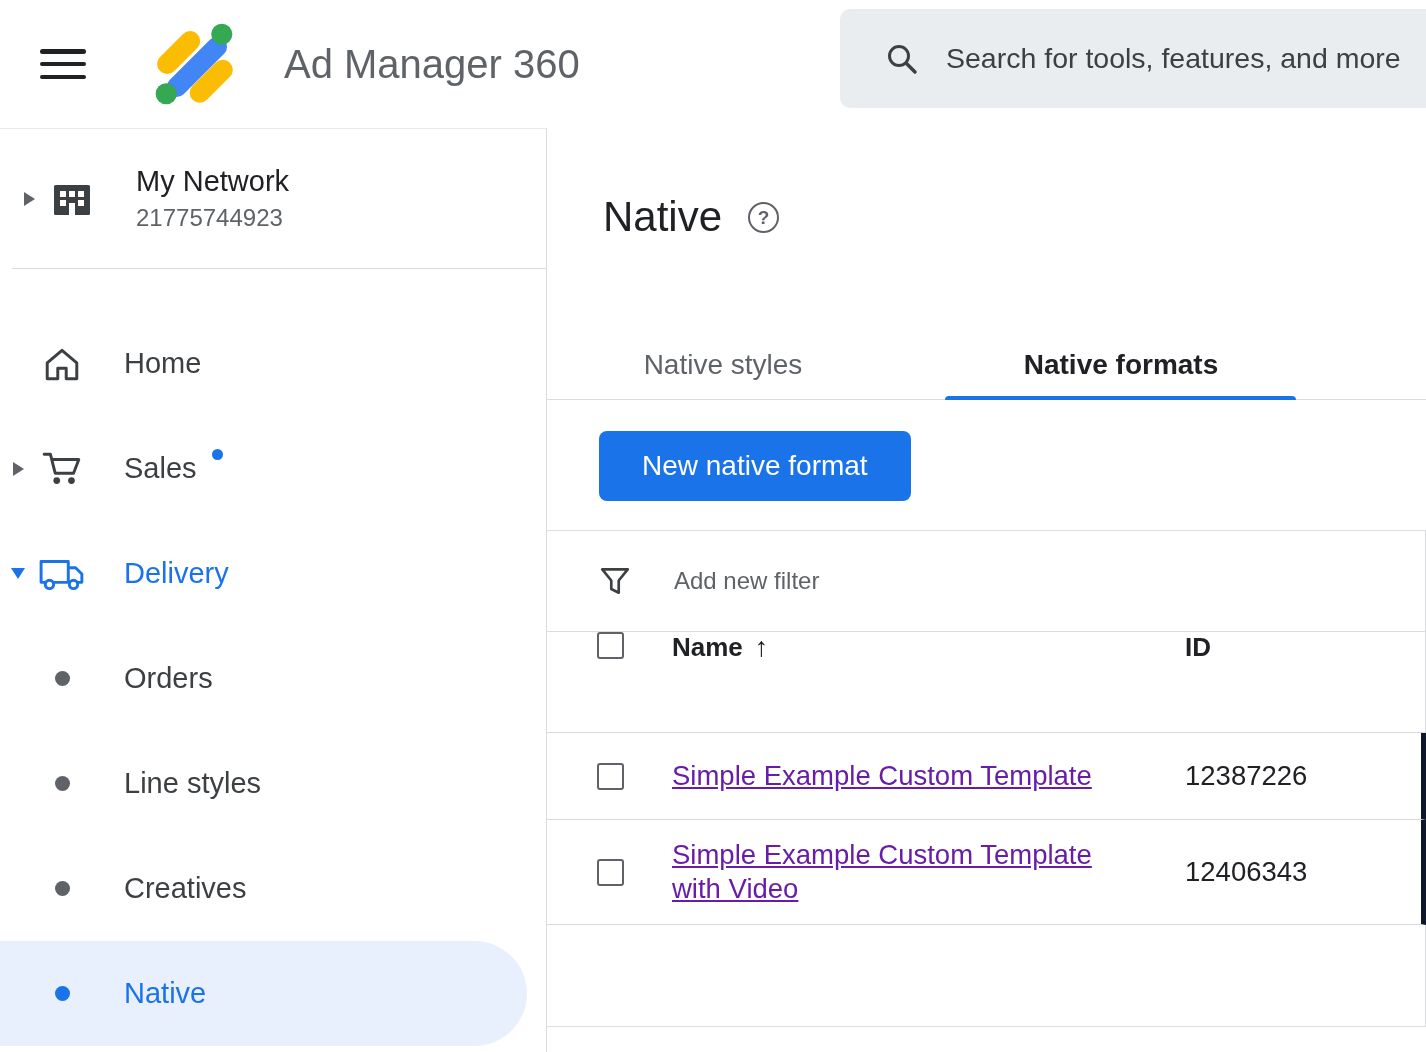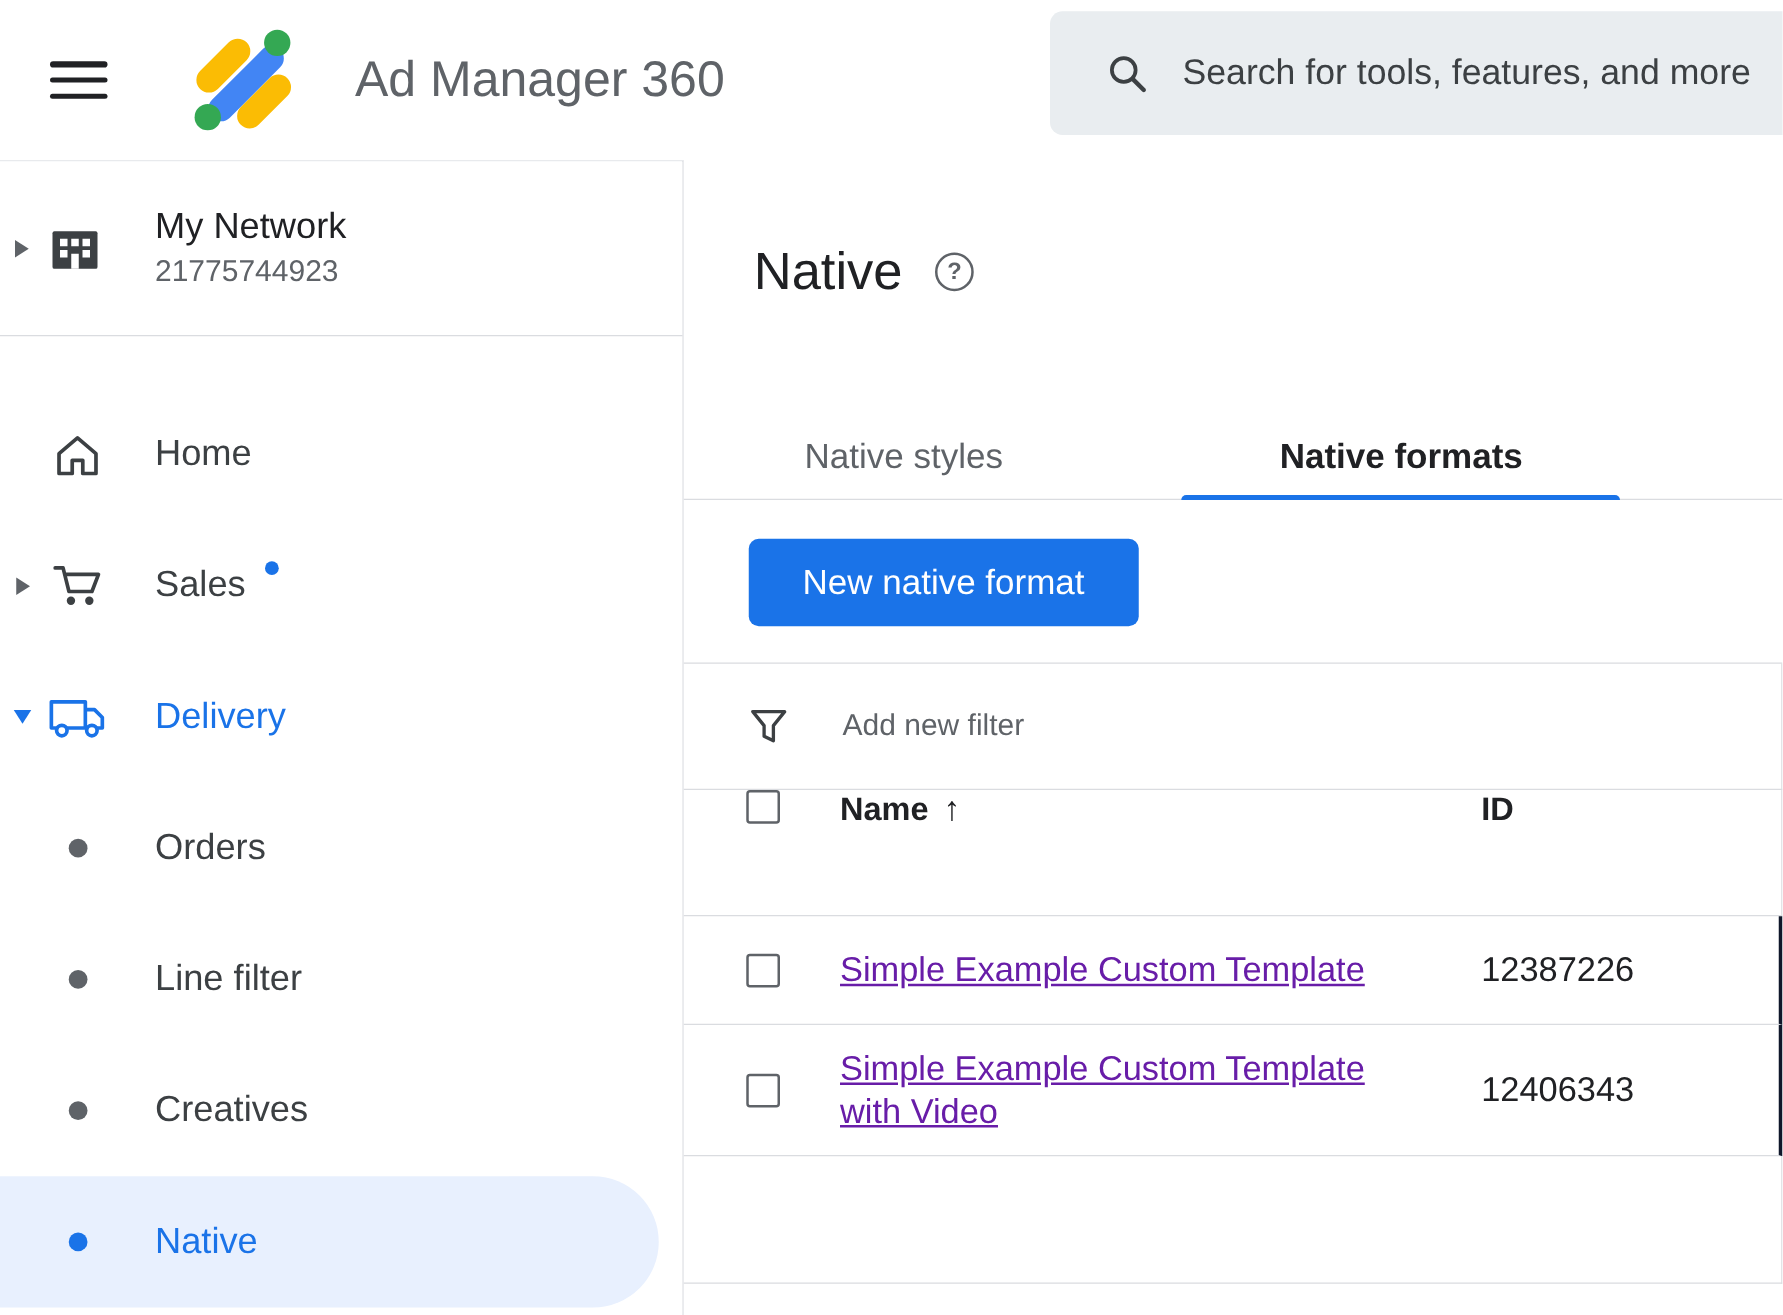--- a/index.html
+++ b/index.html
@@ -30,21 +30,21 @@
     flex: 1; margin-left: 26px; border: none; background: transparent; outline: none;
     font-family: inherit; font-size: 28.5px; color: #3c4043;
   }
   .searchbar input::placeholder { color: #3c4043; opacity: 1; }
 
   
   .content { display: flex; height: 924px; }
 
   
   .sidebar { width: 547px; flex-shrink: 0; border-right: 1px solid #dadce0; border-top: 1px solid #e8eaed; background: #fff; }
-  .network-row { height: 140px; position: relative; display: flex; align-items: center; border-bottom: 1px solid #dadce0; padding-left: 36px; cursor: pointer; }
+  .network-row { height: 140px; position: relative; display: flex; align-items: center; border-bottom: 1px solid #dadce0; padding-left: 36px; cursor: pointer; margin-left: 12px; }
   .tri-right { width: 0; height: 0; border-left: 11px solid #5f6368; border-top: 7px solid transparent; border-bottom: 7px solid transparent; }
   .tri-down  { width: 0; height: 0; border-top: 11px solid #1a73e8; border-left: 7px solid transparent; border-right: 7px solid transparent; }
   .network-expander { position: absolute; left: 12px; top: 63px; }
   .network-text { margin-left: 40px; display: flex; flex-direction: column; }
   .network-name { font-size: 29px; color: #202124; }
   .network-id { font-size: 24px; color: #5f6368; margin-top: 6px; }
 
   .nav { padding-top: 42px; }
   .nav-row { height: 105px; display: flex; align-items: center; cursor: pointer; }
   .nav-row.selected { width: 527px; background: #e8f0fe; border-radius: 0 53px 53px 0; }
@@ -83,21 +83,21 @@
   .filter-label { margin-left: 42px; font-size: 24px; color: #5f6368; }
 
   .table-header { height: 101px; border-bottom: 1px solid #dadce0; border-right: 1px solid #dadce0;
                   display: flex; align-items: flex-start; padding-left: 50px; }
   .checkbox { width: 27px; height: 27px; border: 2.5px solid #5f6368; border-radius: 3px; background: #fff; flex-shrink: 0; cursor: pointer; }
   .name-col { margin-left: 48px; width: 466px; flex-shrink: 0; }
   .id-col { margin-left: 47px; }
   .th { font-size: 26px; font-weight: 700; color: #202124; }
   .sort-arrow { font-size: 27px; font-weight: 400; margin-left: 12px; color: #202124; }
 
-  .data-row { min-height: 87px; border-bottom: 1px solid #dadce0; border-right: 3px solid #0f172a;
+  .data-row { min-height: 87px; border-bottom: 1px solid #dadce0; border-right: 5px solid #0f172a;
               display: flex; align-items: center; padding: 14px 0 14px 50px; }
   .data-row.tall { min-height: 105px; }
   .row-link { color: #681da8; text-decoration: underline; font-size: 27.5px; line-height: 34px; cursor: pointer; display: inline; }
   .row-id { font-size: 27.5px; color: #202124; }
 
   .empty-row { height: 102px; border-bottom: 1px solid #dadce0; border-right: 1px solid #dadce0; }
 </style>
 </head>
 <body>
 
@@ -198,21 +198,21 @@
             <span class="bullet"></span>
           </span>
         <span class="nav-label">Orders</span>
       </div>
 
       <div class="nav-row">
         <span class="nav-expander"></span>
         <span class="nav-icon">
             <span class="bullet"></span>
           </span>
-        <span class="nav-label">Line filter</span>
+        <span class="nav-label">Line styles</span>
       </div>
 
       <div class="nav-row">
         <span class="nav-expander"></span>
         <span class="nav-icon">
             <span class="bullet"></span>
           </span>
         <span class="nav-label">Creatives</span>
       </div>
 

